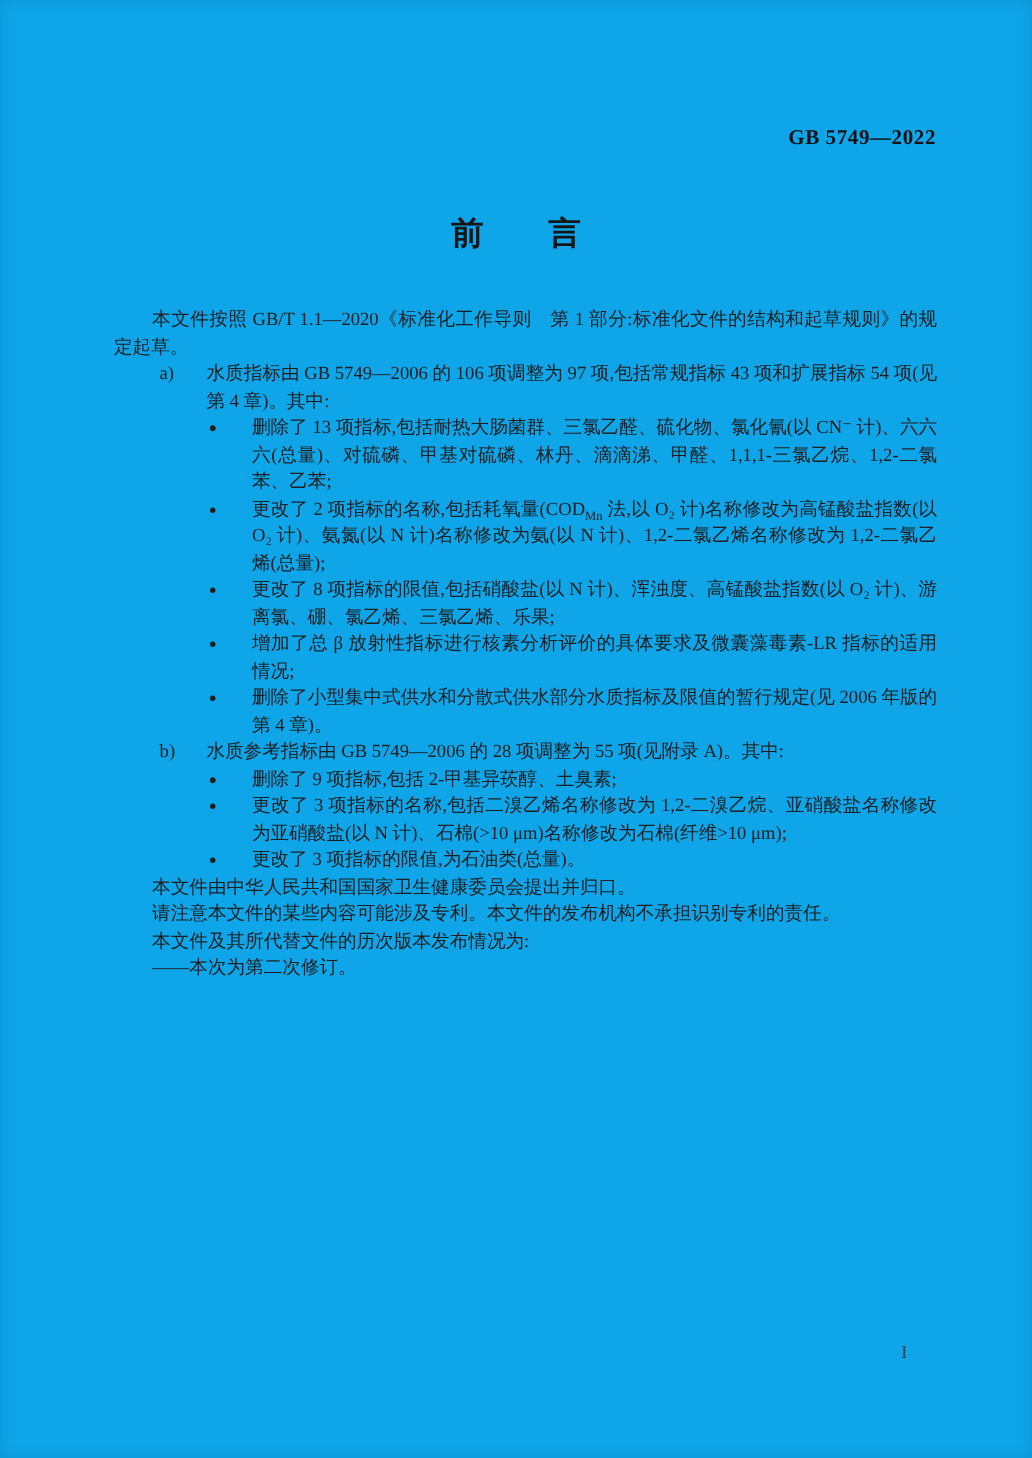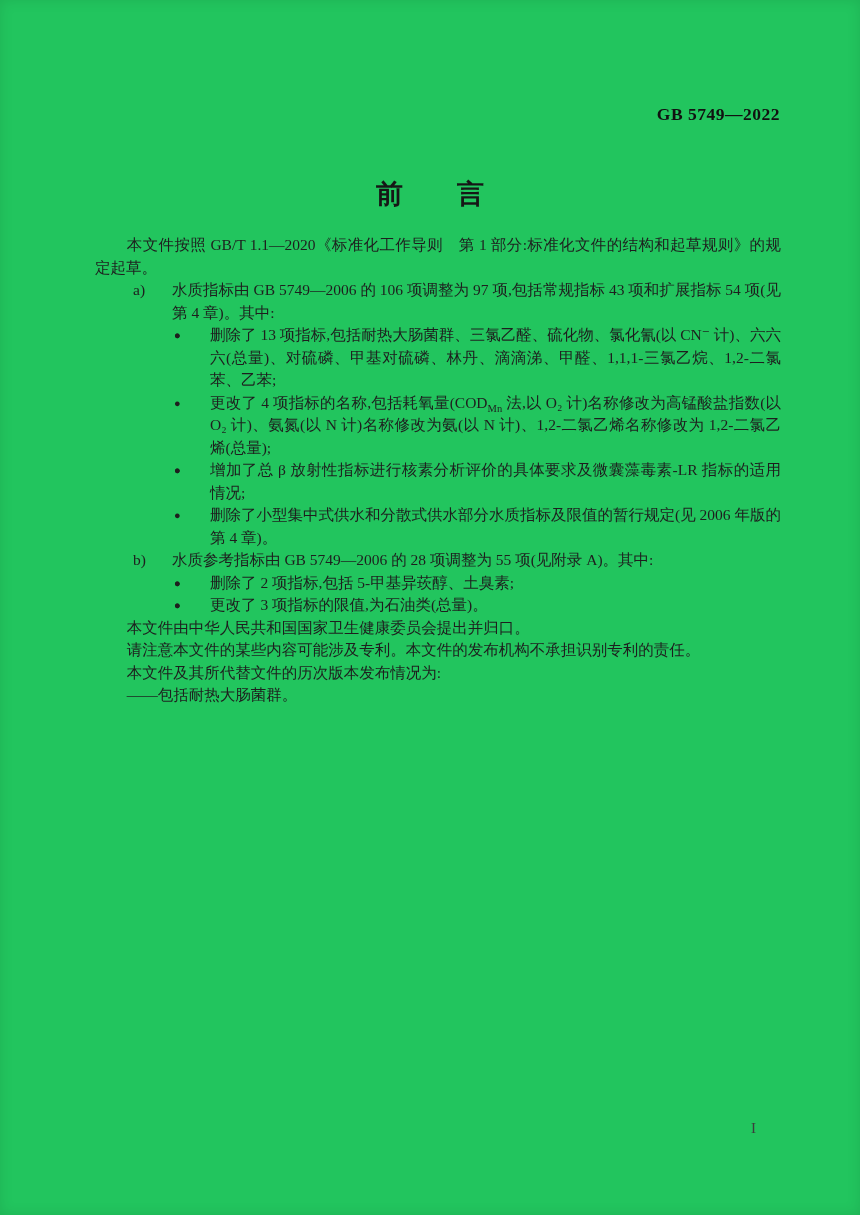--- a/index.html
+++ b/index.html
@@ -5,21 +5,21 @@
   html, body { margin: 0; padding: 0; }
   body {
     width: 860px; height: 1215px;
     background: #f4f4f2;
     font-family: "Liberation Serif", "DejaVu Serif", serif;
     overflow: hidden;
   }
   .page {
     position: relative;
     width: 860px; height: 1215px;
-    background: #22c55e;
+    background: #0ea5e9;
     box-shadow: inset 0 0 14px rgba(0,0,0,0.10);
     color: #1c1c1c;
   }
   .doc-number {
     position: absolute;
     top: 104px; right: 80px;
     font-family: "Liberation Serif", "DejaVu Serif", serif;
     font-weight: bold;
     font-size: 17.5px;
     letter-spacing: 0.5px;
@@ -31,21 +31,21 @@
     width: 100%;
     margin: 0;
     text-align: center;
     font-family: "Liberation Sans", "DejaVu Sans", sans-serif;
     font-weight: bold;
     font-size: 27px;
     color: #161616;
   }
   .content {
     position: absolute;
-    top: 234px; left: 95px;
+    top: 256px; left: 95px;
     width: 686px;
     font-size: 15.5px;
     line-height: 22.5px;
     text-align: justify;
     color: #1e1e1e;
   }
   .para { margin: 0; text-indent: 2.05em; }
   .section-item { position: relative; padding-left: 77px; }
   .section-label { position: absolute; left: 38px; top: 0; }
   .bullet-item { position: relative; padding-left: 115px; }
@@ -71,32 +71,32 @@
   <h1 class="title">前　　言</h1>
 
   <div class="content">
     <div id="intro">
         <p class="para">本文件按照 GB/T 1.1—2020《标准化工作导则　第 1 部分:标准化文件的结构和起草规则》的规定起草。</p>
       </div>
     <div id="sections">
         <div class="section-item"><span class="section-label">a)</span><span>水质指标由 GB 5749—2006 的 106 项调整为 97 项,包括常规指标 43 项和扩展指标 54 项(见第 4 章)。其中:</span></div>
         <div class="bullet-item"><span class="bullet-marker">●</span></div>
         <div class="bullet-item"><span class="bullet-marker">●</span><span>删除了 13 项指标,包括耐热大肠菌群、三氯乙醛、硫化物、氯化氰(以 CN⁻ 计)、六六六(总量)、对硫磷、甲基对硫磷、林丹、滴滴涕、甲醛、1,1,1-三氯乙烷、1,2-二氯苯、乙苯;</span></div>
-        <div class="bullet-item"><span class="bullet-marker">●</span><span><span>更改了 4 项指标的名称,包括耗氧量(COD</span><span class="sub">Mn</span><span> 法,以 O₂ 计)名称修改为高锰酸盐指数(以 O₂ 计)、氨氮(以 N 计)名称修改为氨(以 N 计)、1,2-二氯乙烯名称修改为 1,2-二氯乙烯(总量);</span></span></div>
-        <div class="bullet-item"><span class="bullet-marker">●</span></div>
+        <div class="bullet-item"><span class="bullet-marker">●</span><span><span>更改了 2 项指标的名称,包括耗氧量(COD</span><span class="sub">Mn</span><span> 法,以 O₂ 计)名称修改为高锰酸盐指数(以 O₂ 计)、氨氮(以 N 计)名称修改为氨(以 N 计)、1,2-二氯乙烯名称修改为 1,2-二氯乙烯(总量);</span></span></div>
+        <div class="bullet-item"><span class="bullet-marker">●</span><span>更改了 8 项指标的限值,包括硝酸盐(以 N 计)、浑浊度、高锰酸盐指数(以 O₂ 计)、游离氯、硼、氯乙烯、三氯乙烯、乐果;</span></div>
         <div class="bullet-item"><span class="bullet-marker">●</span><span>增加了总 β 放射性指标进行核素分析评价的具体要求及微囊藻毒素-LR 指标的适用情况;</span></div>
         <div class="bullet-item"><span class="bullet-marker">●</span><span>删除了小型集中式供水和分散式供水部分水质指标及限值的暂行规定(见 2006 年版的第 4 章)。</span></div>
         <div class="section-item"><span class="section-label">b)</span><span>水质参考指标由 GB 5749—2006 的 28 项调整为 55 项(见附录 A)。其中:</span></div>
         <div class="bullet-item"><span class="bullet-marker">●</span></div>
-        <div class="bullet-item"><span class="bullet-marker">●</span><span>删除了 2 项指标,包括 5-甲基异莰醇、土臭素;</span></div>
-        <div class="bullet-item"><span class="bullet-marker">●</span></div>
+        <div class="bullet-item"><span class="bullet-marker">●</span><span>删除了 9 项指标,包括 2-甲基异莰醇、土臭素;</span></div>
+        <div class="bullet-item"><span class="bullet-marker">●</span><span>更改了 3 项指标的名称,包括二溴乙烯名称修改为 1,2-二溴乙烷、亚硝酸盐名称修改为亚硝酸盐(以 N 计)、石棉(&gt;10 μm)名称修改为石棉(纤维&gt;10 μm);</span></div>
         <div class="bullet-item"><span class="bullet-marker">●</span><span>更改了 3 项指标的限值,为石油类(总量)。</span></div>
       </div>
     <div id="closing">
         <p class="para">本文件由中华人民共和国国家卫生健康委员会提出并归口。</p>
         <p class="para">请注意本文件的某些内容可能涉及专利。本文件的发布机构不承担识别专利的责任。</p>
         <p class="para">本文件及其所代替文件的历次版本发布情况为:</p>
-        <p class="para">——包括耐热大肠菌群。</p>
+        <p class="para">——本次为第二次修订。</p>
       </div>
   </div>
 
   <div class="page-number">I</div>
 </div>
 
 </body></html>

